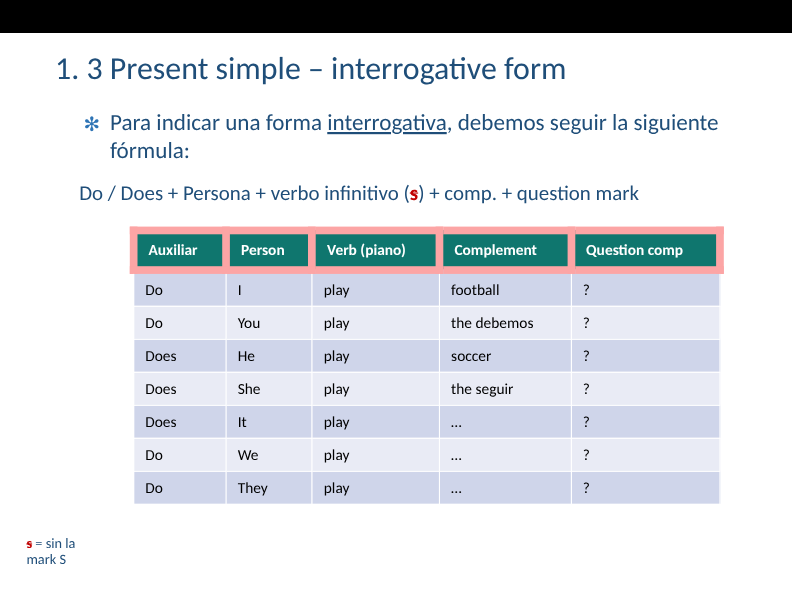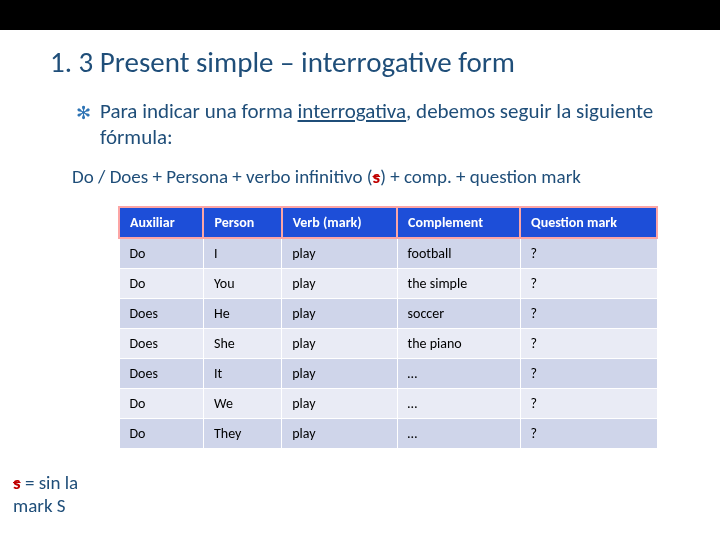--- a/index.html
+++ b/index.html
@@ -50,40 +50,40 @@
     text-decoration: line-through;
     font-weight: 700;
   }
   table {
     border-collapse: collapse;
     margin-left: 118px;
     width: 540px;
     font-size: 14px;
   }
   th {
-    background: #1d4ed8;
+    background: #0f766e;
     color: #fff;
     text-align: left;
     padding: 6px 10px;
     font-weight: 700;
-    border: 2px solid #fca5a5;
+    border: 7px solid #fca5a5;
   }
   td {
     padding: 6px 10px;
     color: #000;
     font-weight: 400;
     border: 1px solid #fff;
   }
   tbody tr:nth-child(odd) td { background: #cfd5ea; }
   tbody tr:nth-child(even) td { background: #e9ebf5; }
   .footnote {
     position: absolute;
-    left: 13px;
+    left: 24px;
     bottom: 22px;
-    font-size: 19px;
+    font-size: 13px;
     color: #1f4e79;
     line-height: 1.2;
   }
   .footnote .fs {
     color: #c00000;
     text-decoration: line-through;
     font-weight: 700;
   }
 </style>
 </head>
@@ -102,52 +102,52 @@
 
 <div class="formula-line">
   <span>Do / Does + Persona + verbo infinitivo (</span><span class="strike-s">s</span><span>) + comp. + question mark</span>
 </div>
 
 <table>
   <thead>
     <tr>
       <th>Auxiliar</th>
       <th>Person</th>
-      <th>Verb (mark)</th>
+      <th>Verb (piano)</th>
       <th>Complement</th>
-      <th>Question mark</th>
+      <th>Question comp</th>
     </tr>
   </thead>
   <tbody id="tbody">
       <tr>
         <td>Do</td>
         <td>I</td>
         <td>play</td>
         <td>football</td>
         <td>?</td>
       </tr>
       <tr>
         <td>Do</td>
         <td>You</td>
         <td>play</td>
-        <td>the simple</td>
+        <td>the debemos</td>
         <td>?</td>
       </tr>
       <tr>
         <td>Does</td>
         <td>He</td>
         <td>play</td>
         <td>soccer</td>
         <td>?</td>
       </tr>
       <tr>
         <td>Does</td>
         <td>She</td>
         <td>play</td>
-        <td>the piano</td>
+        <td>the seguir</td>
         <td>?</td>
       </tr>
       <tr>
         <td>Does</td>
         <td>It</td>
         <td>play</td>
         <td>…</td>
         <td>?</td>
       </tr>
       <tr>

